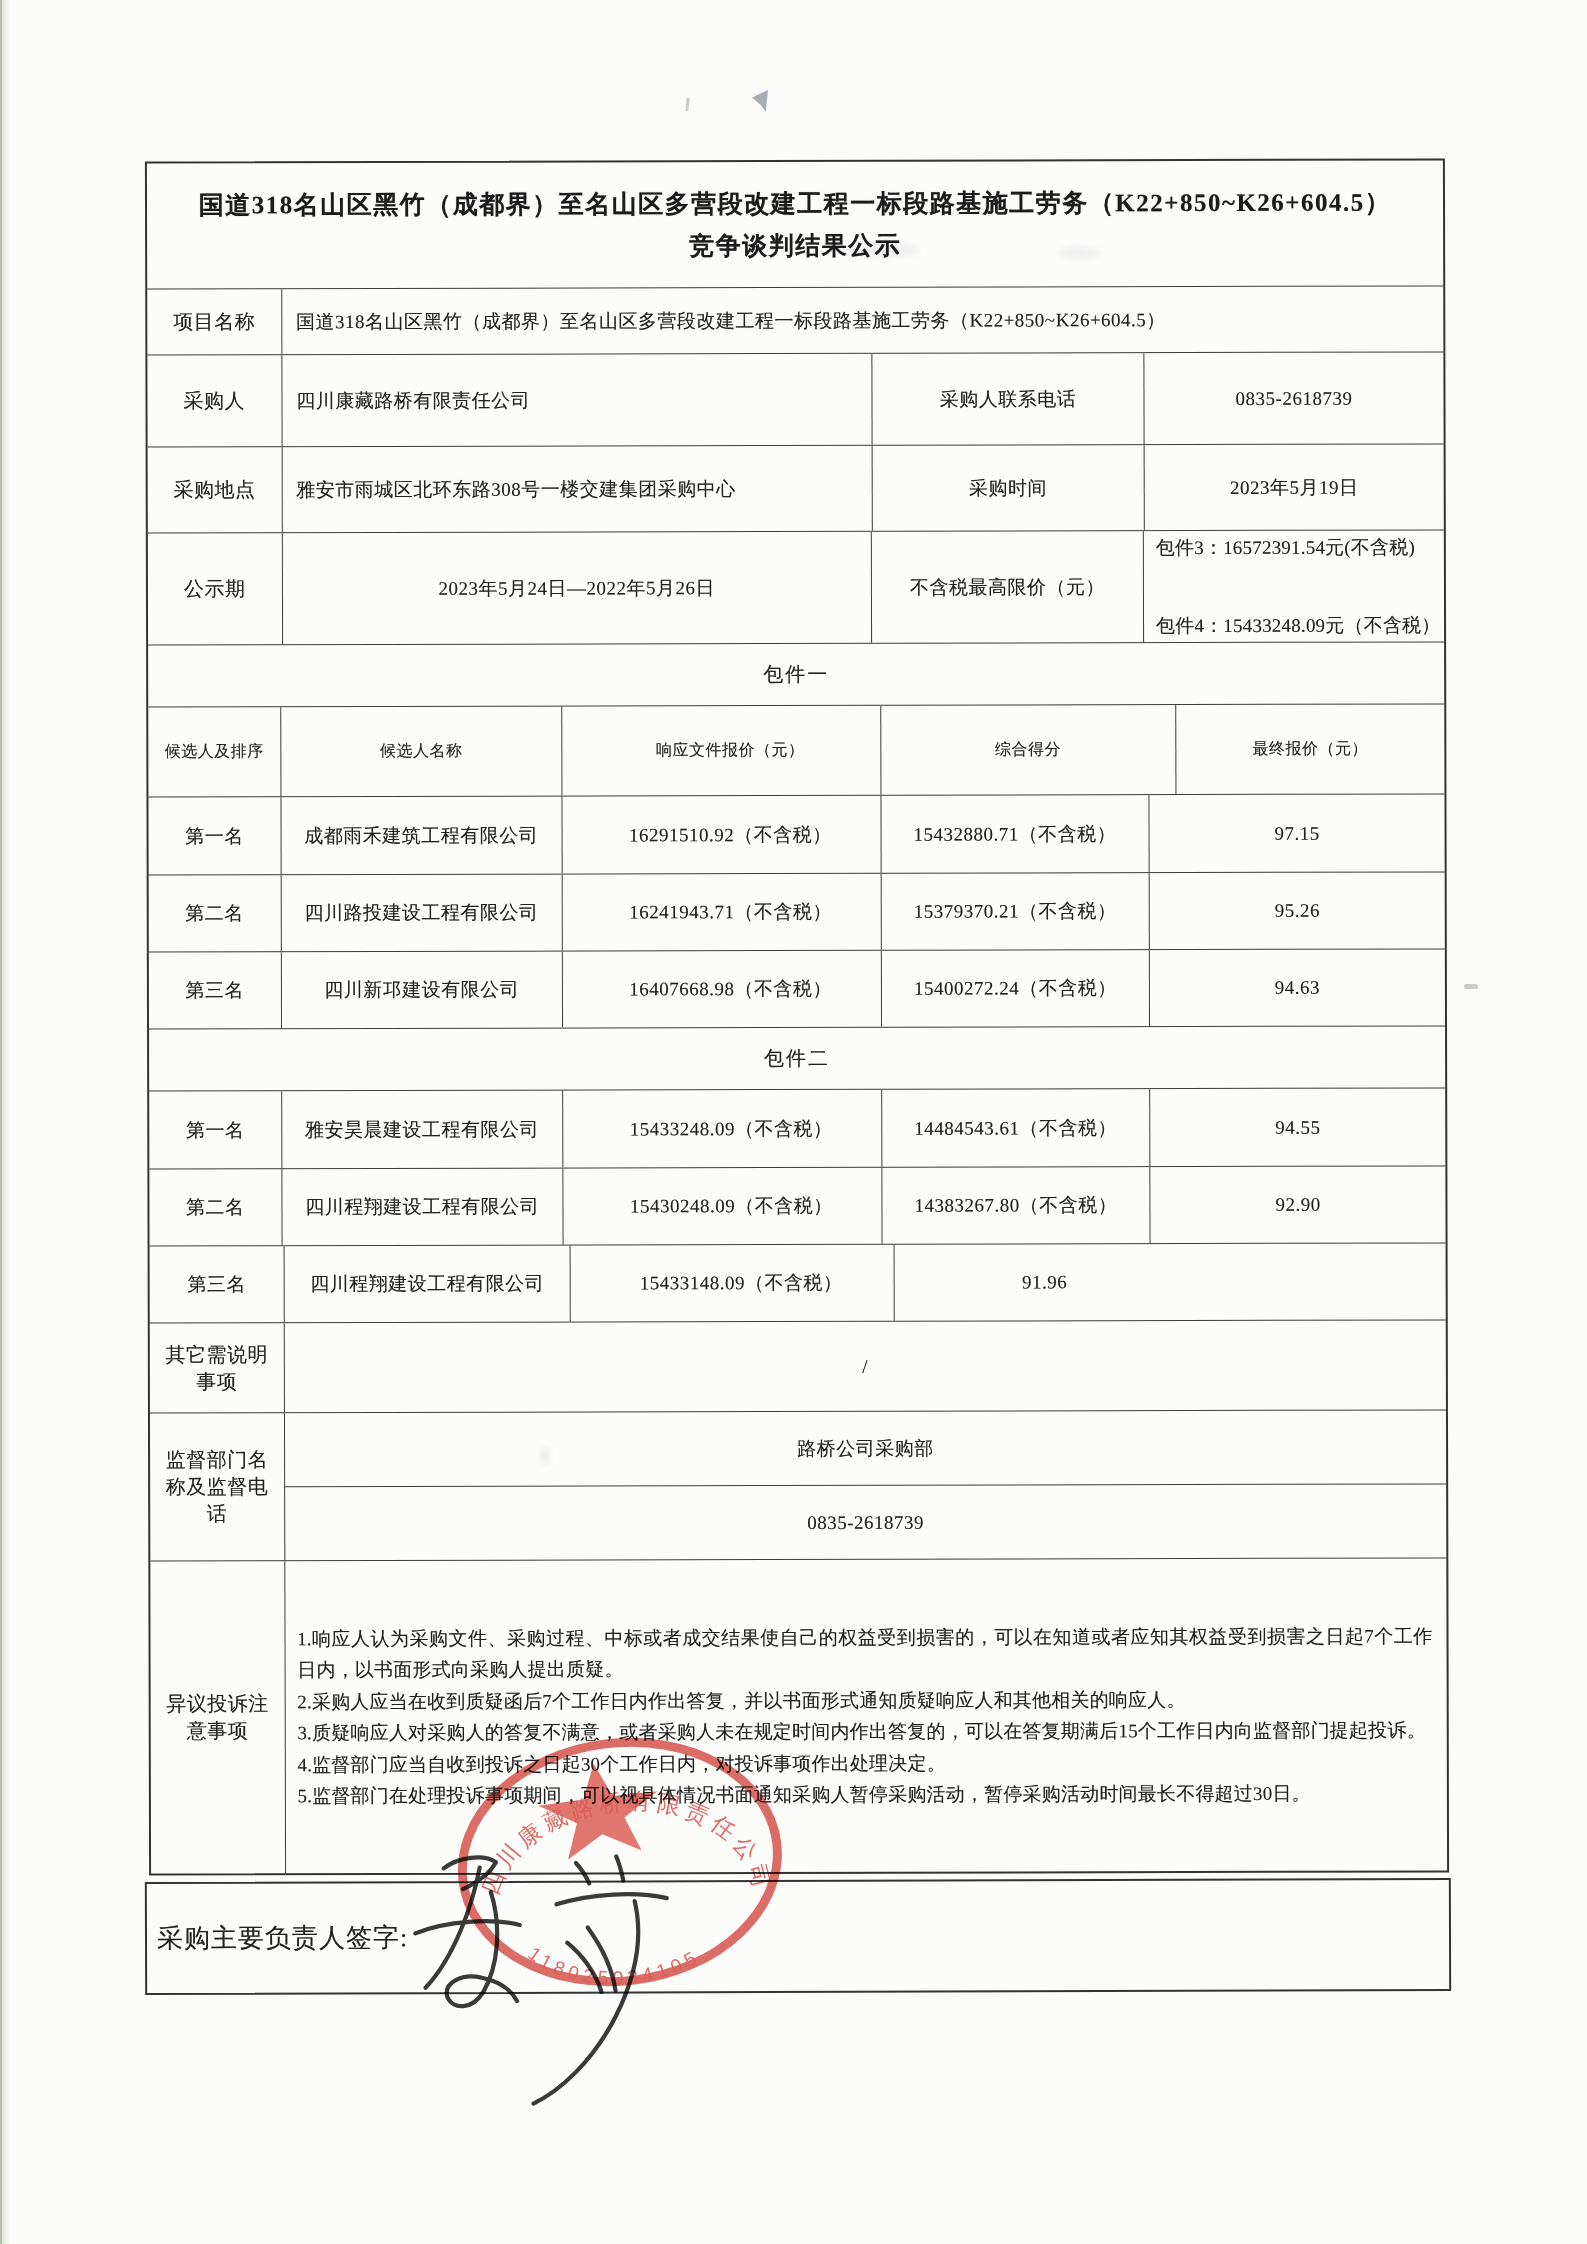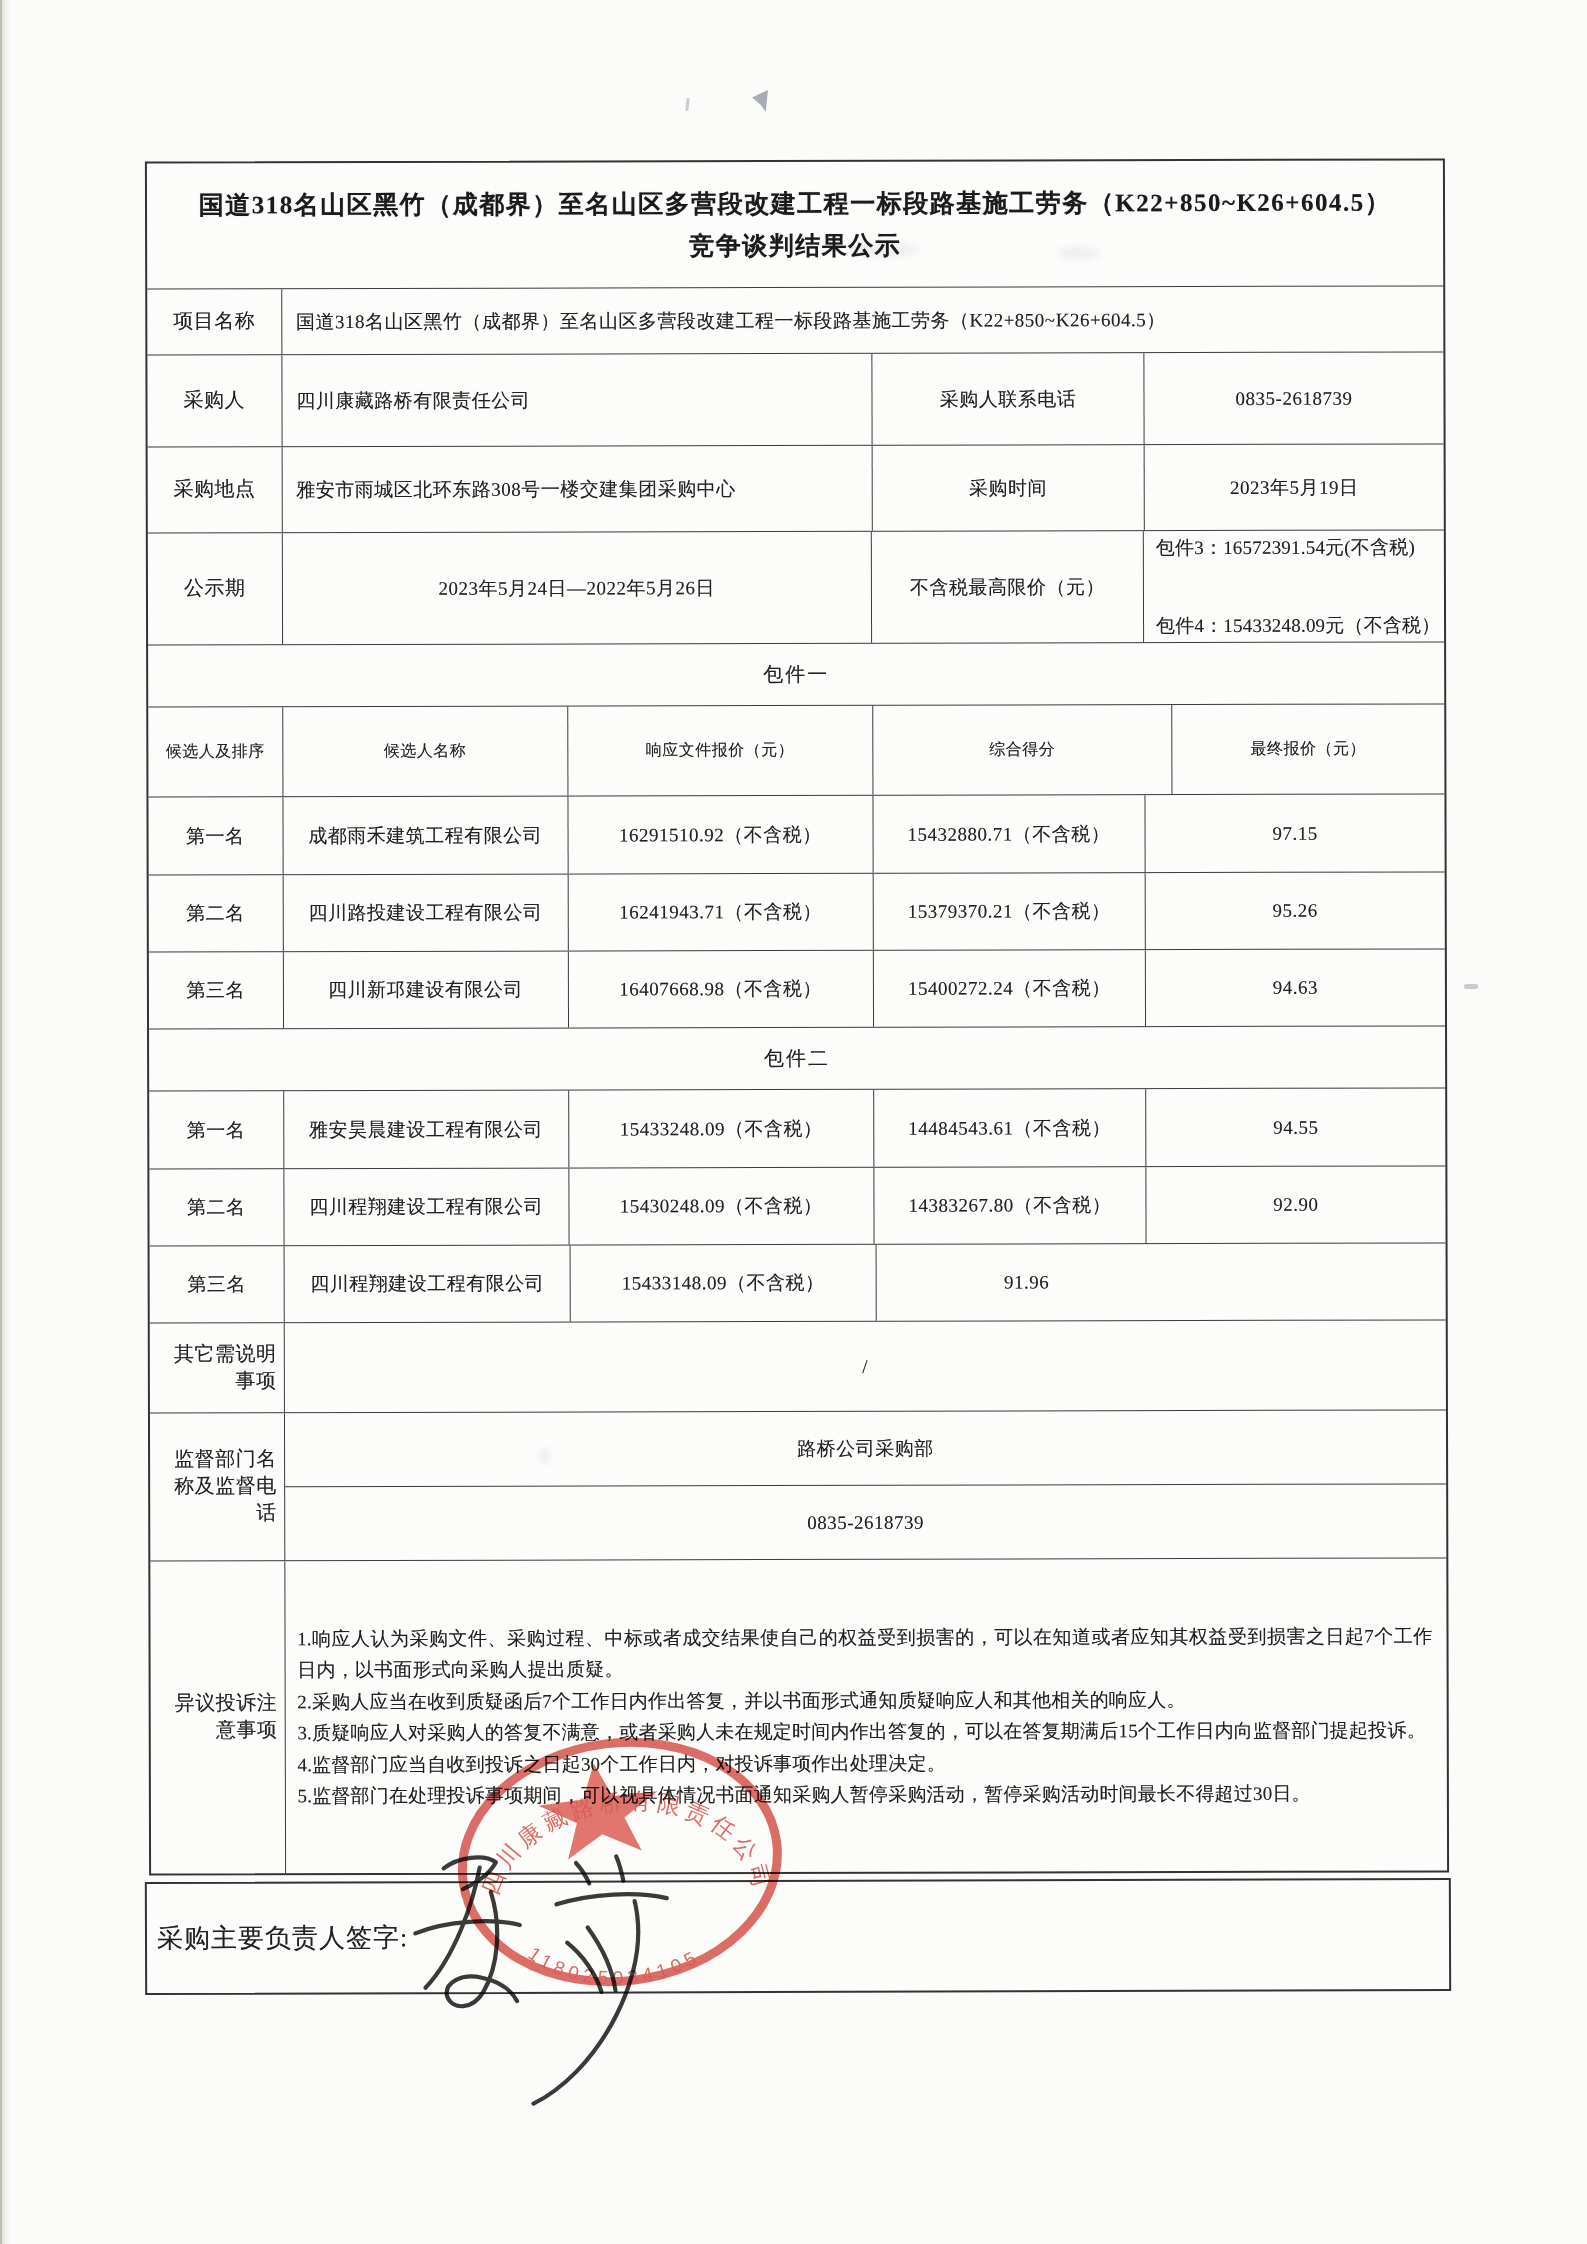--- a/index.html
+++ b/index.html
@@ -47,23 +47,23 @@
   .cell{
     border-right:1.7px solid var(--line);
     display:flex;align-items:center;
     font-size:19px;letter-spacing:.5px;
     color:#222;
     text-shadow:0 0 .6px rgba(40,40,40,.4);
   }
   .cell:last-child{border-right:none;}
   .center{justify-content:center;text-align:center;}
   .left{justify-content:flex-start;text-align:left;padding-left:14px;padding-right:10px;}
-  .c1{width:135px;}.c2{width:286px;}.c3{width:306px;}.c4{width:273px;}.c5{width:300px;}
+  .c1{width:135px;}.c2{width:286px;}.c3{width:306px;margin-left:18px;}.c4{width:273px;}.c5{width:300px;}
   .c23{width:592px;}.c2345{width:1165px;}
-  .lab{font-size:20px;justify-content:center;text-align:right;padding:14px 7px;line-height:27px;font-family:Liberation Mono, monospace;}
+  .lab{font-size:20px;justify-content:center;text-align:center;padding:14px 7px;line-height:27px;}
 
   .h-title{height:126px;flex-direction:column;justify-content:center;border-bottom:1.7px solid var(--line);}
   .title-line{font-size:25px;font-weight:bold;letter-spacing:1.5px;line-height:42px;text-align:center;
     color:#1b1b1b;text-shadow:0 0 .7px rgba(20,20,20,.5);}
   .h-project{height:66px;}
   .h-buyer{height:92px;}
   .h-place{height:86px;}
   .h-period{height:112px;}
   .h-band{height:62px;}
   .band-cell{width:100%;justify-content:center;font-size:20px;letter-spacing:2px;}

